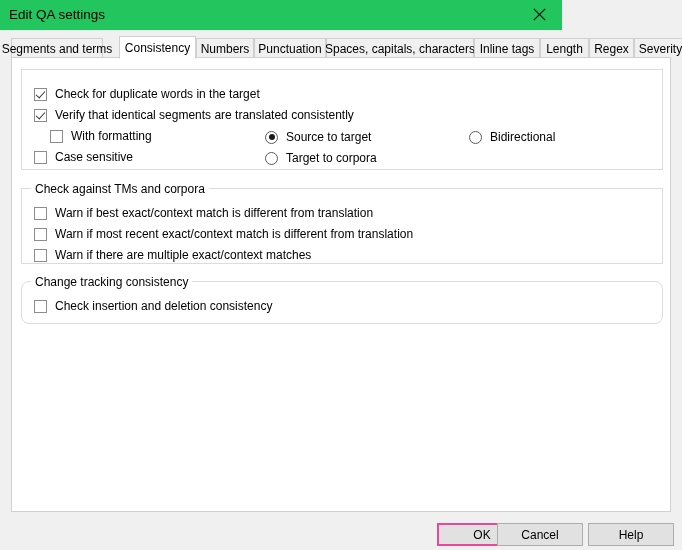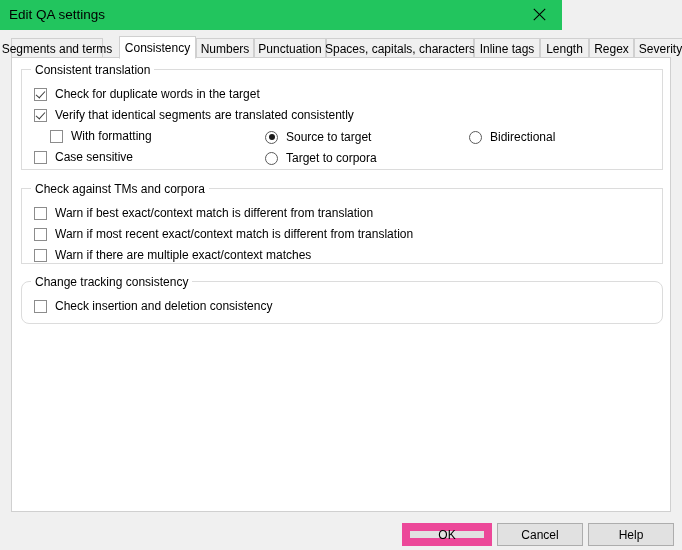--- a/index.html
+++ b/index.html
@@ -201,21 +201,22 @@
     border: 1px solid #adadad;
     font-size: 12px;
     color: #000000;
     display: flex;
     align-items: center;
     justify-content: center;
     cursor: default;
     font-family: "Liberation Sans", sans-serif;
   }
   .btn.default {
-    border: 8px solid #ec4899;
+    border: 2px solid #ec4899;
+    margin-left: 35px;
   }
 </style>
 </head>
 <body>
 
 <div class="titlebar">
   <div class="titlebar-text">Edit QA settings</div>
   <div class="close-button">
     <span>
       <svg width="13" height="13" viewBox="0 0 13 13" aria-hidden="true">
@@ -252,21 +253,20 @@
       <span>Regex</span>
     </div>
   <div class="tab" style="left:623px; width:53px;">
       <span>Severity</span>
     </div>
 </div>
 
 <div class="panel">
 
   <div class="groupbox" style="left:9px; top:11px; width:642px; height:101px;">
-    <div class="groupbox-title">Consistent translation</div>
 
     <div class="check-row" style="left:12px; top:17px;">
       <span class="cb checked"></span>
       <span class="check-label">Check for duplicate words in the target</span>
     </div>
 
     <div class="check-row" style="left:12px; top:38px;">
       <span class="cb checked"></span>
       <span class="check-label">Verify that identical segments are translated consistently</span>
     </div>

